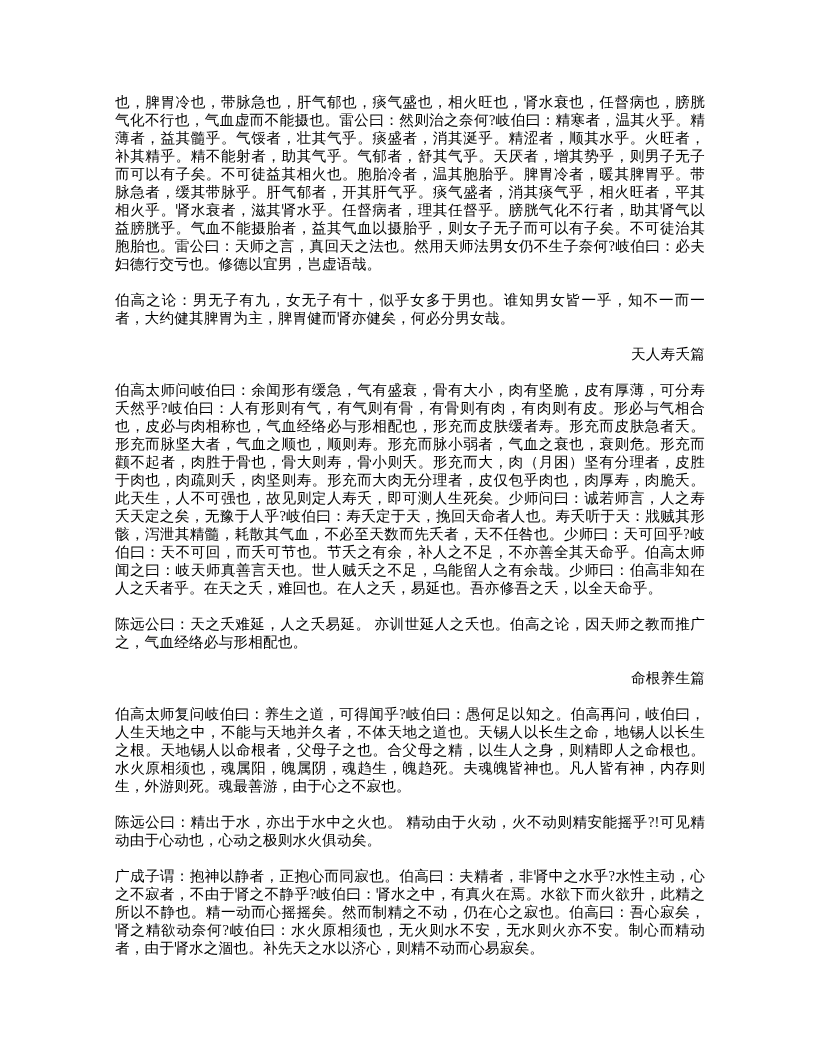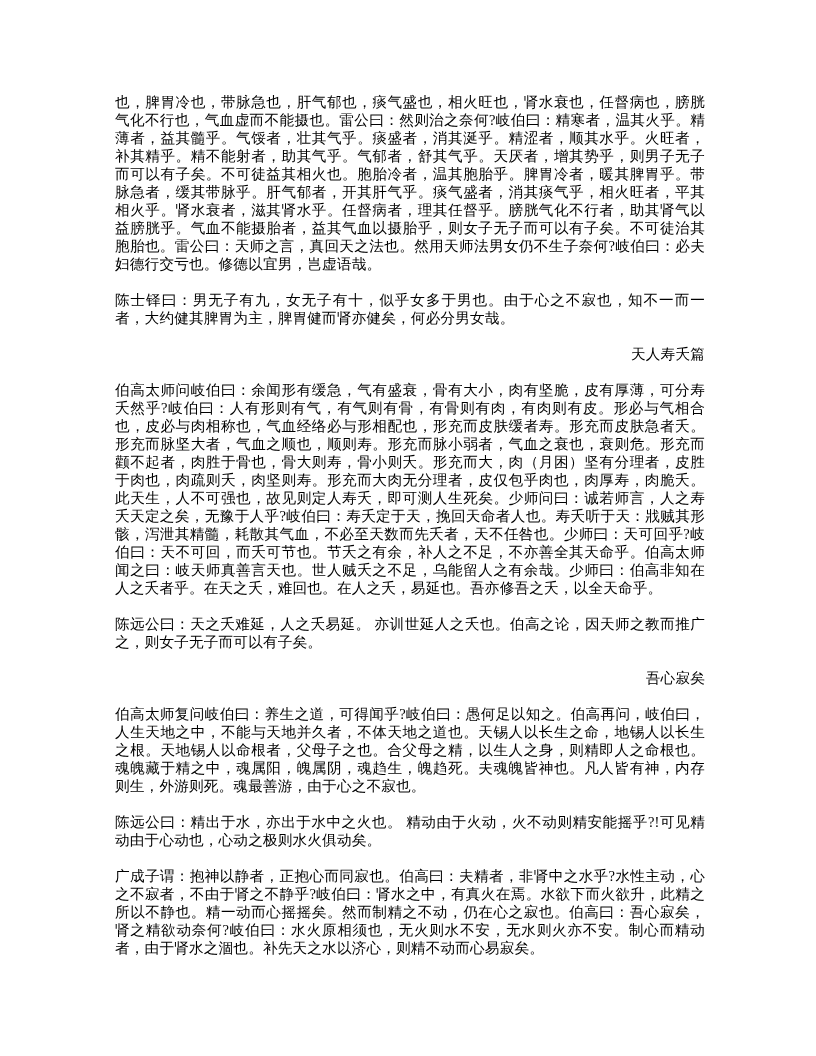--- a/index.html
+++ b/index.html
@@ -29,21 +29,21 @@
   }
   .para.heading {
     text-align: right;
   }
 </style>
 </head>
 <body>
 
 <div class="page">
   <p class="para">也，脾胃冷也，带脉急也，肝气郁也，痰气盛也，相火旺也，肾水衰也，任督病也，膀胱气化不行也，气血虚而不能摄也。雷公曰：然则治之奈何?岐伯曰：精寒者，温其火乎。精薄者，益其髓乎。气馁者，壮其气乎。痰盛者，消其涎乎。精涩者，顺其水乎。火旺者，补其精乎。精不能射者，助其气乎。气郁者，舒其气乎。天厌者，增其势乎，则男子无子而可以有子矣。不可徒益其相火也。胞胎冷者，温其胞胎乎。脾胃冷者，暖其脾胃乎。带脉急者，缓其带脉乎。肝气郁者，开其肝气乎。痰气盛者，消其痰气乎，相火旺者，平其相火乎。肾水衰者，滋其肾水乎。任督病者，理其任督乎。膀胱气化不行者，助其肾气以益膀胱乎。气血不能摄胎者，益其气血以摄胎乎，则女子无子而可以有子矣。不可徒治其胞胎也。雷公曰：天师之言，真回天之法也。然用天师法男女仍不生子奈何?岐伯曰：必夫妇德行交亏也。修德以宜男，岂虚语哉。</p>
-  <p class="para">陈士铎曰：男无子有九，女无子有十，似乎女多于男也。由于心之不寂也，知不一而一者，大约健其脾胃为主，脾胃健而肾亦健矣，何必分男女哉。</p>
+  <p class="para">伯高之论：男无子有九，女无子有十，似乎女多于男也。谁知男女皆一乎，知不一而一者，大约健其脾胃为主，脾胃健而肾亦健矣，何必分男女哉。</p>
   <p class="para heading">天人寿夭篇</p>
   <p class="para">伯高太师问岐伯曰：余闻形有缓急，气有盛衰，骨有大小，肉有坚脆，皮有厚薄，可分寿夭然乎?岐伯曰：人有形则有气，有气则有骨，有骨则有肉，有肉则有皮。形必与气相合也，皮必与肉相称也，气血经络必与形相配也，形充而皮肤缓者寿。形充而皮肤急者夭。形充而脉坚大者，气血之顺也，顺则寿。形充而脉小弱者，气血之衰也，衰则危。形充而颧不起者，肉胜于骨也，骨大则寿，骨小则夭。形充而大，肉（月困）坚有分理者，皮胜于肉也，肉疏则夭，肉坚则寿。形充而大肉无分理者，皮仅包乎肉也，肉厚寿，肉脆夭。此天生，人不可强也，故见则定人寿夭，即可测人生死矣。少师问曰：诚若师言，人之寿夭天定之矣，无豫于人乎?岐伯曰：寿夭定于天，挽回天命者人也。寿夭听于天：戕贼其形骸，泻泄其精髓，耗散其气血，不必至天数而先夭者，天不任咎也。少师曰：天可回乎?岐伯曰：天不可回，而夭可节也。节夭之有余，补人之不足，不亦善全其天命乎。伯高太师闻之曰：岐天师真善言天也。世人贼夭之不足，乌能留人之有余哉。少师曰：伯高非知在人之夭者乎。在天之夭，难回也。在人之夭，易延也。吾亦修吾之夭，以全天命乎。</p>
-  <p class="para">陈远公曰：天之夭难延，人之夭易延。 亦训世延人之夭也。伯高之论，因天师之教而推广之，则女子无子而可以有子矣。</p>
-  <p class="para heading">吾心寂矣</p>
-  <p class="para">伯高太师复问岐伯曰：养生之道，可得闻乎?岐伯曰：愚何足以知之。伯高再问，岐伯曰，人生天地之中，不能与天地并久者，不体天地之道也。天锡人以长生之命，地锡人以长生之根。天地锡人以命根者，父母子之也。合父母之精，以生人之身，则精即人之命根也。魂魄藏于精之中，魂属阳，魄属阴，魂趋生，魄趋死。夫魂魄皆神也。凡人皆有神，内存则生，外游则死。魂最善游，由于心之不寂也。</p>
+  <p class="para">陈远公曰：天之夭难延，人之夭易延。 亦训世延人之夭也。伯高之论，因天师之教而推广之，气血经络必与形相配也。</p>
+  <p class="para heading">命根养生篇</p>
+  <p class="para">伯高太师复问岐伯曰：养生之道，可得闻乎?岐伯曰：愚何足以知之。伯高再问，岐伯曰，人生天地之中，不能与天地并久者，不体天地之道也。天锡人以长生之命，地锡人以长生之根。天地锡人以命根者，父母子之也。合父母之精，以生人之身，则精即人之命根也。水火原相须也，魂属阳，魄属阴，魂趋生，魄趋死。夫魂魄皆神也。凡人皆有神，内存则生，外游则死。魂最善游，由于心之不寂也。</p>
   <p class="para">陈远公曰：精出于水，亦出于水中之火也。 精动由于火动，火不动则精安能摇乎?!可见精动由于心动也，心动之极则水火俱动矣。</p>
   <p class="para">广成子谓：抱神以静者，正抱心而同寂也。伯高曰：夫精者，非肾中之水乎?水性主动，心之不寂者，不由于肾之不静乎?岐伯曰：肾水之中，有真火在焉。水欲下而火欲升，此精之所以不静也。精一动而心摇摇矣。然而制精之不动，仍在心之寂也。伯高曰：吾心寂矣，肾之精欲动奈何?岐伯曰：水火原相须也，无火则水不安，无水则火亦不安。制心而精动者，由于肾水之涸也。补先天之水以济心，则精不动而心易寂矣。</p>
 </div>
 
 </body></html>

